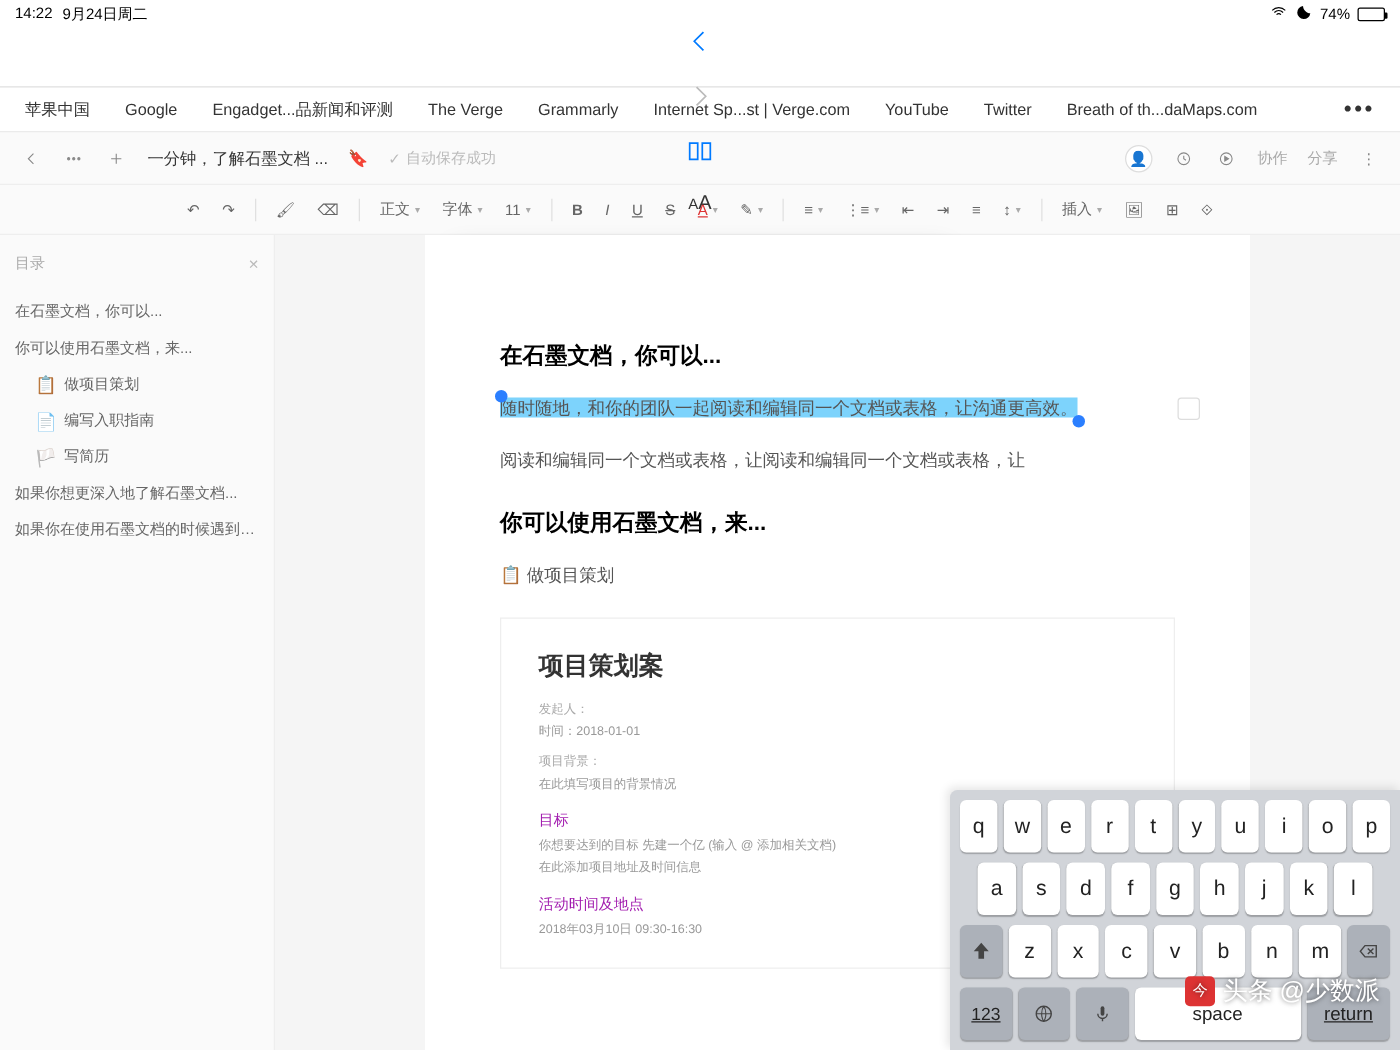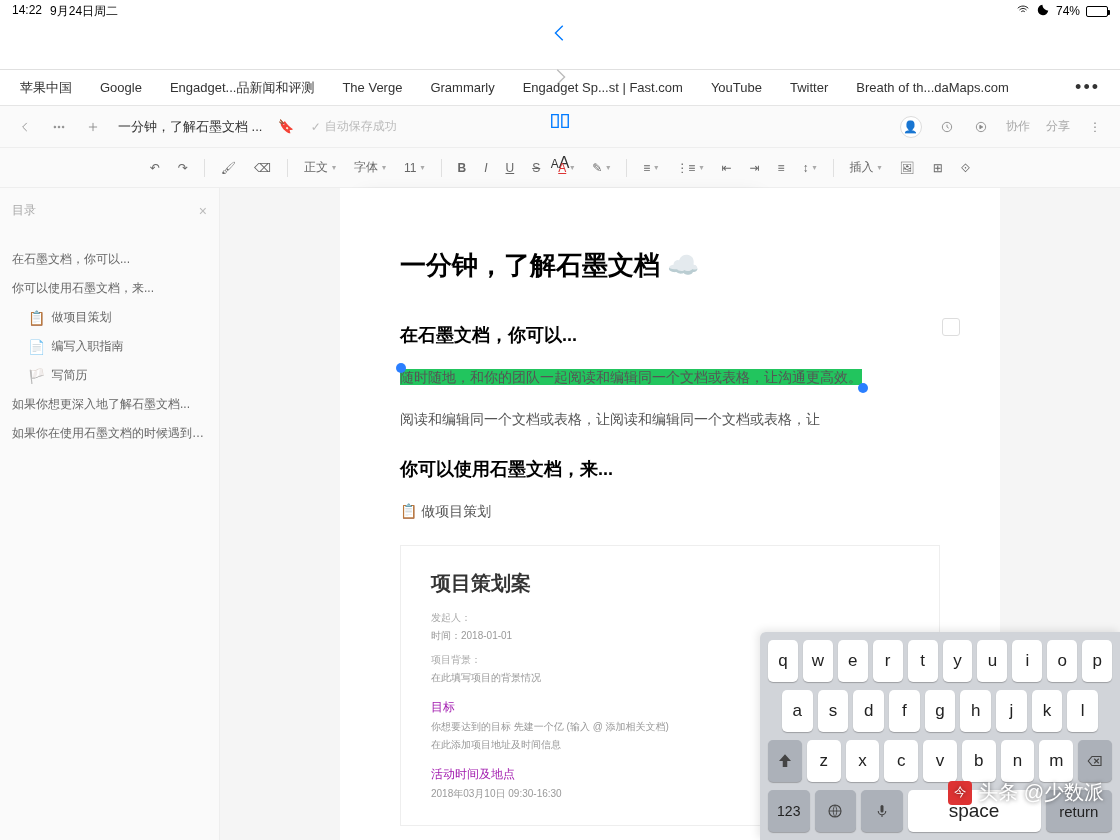--- a/index.html
+++ b/index.html
@@ -46,49 +46,49 @@
 
 
 .editor-toolbar { height:40px; background:#fafafa; display:flex; align-items:center; justify-content:center; gap:14px; font-size:12px; color:#666; border-bottom:1px solid #eee; }
 .tb-btn { display:flex; align-items:center; gap:2px; padding:0 2px; }
 .tb-sep { width:1px; height:18px; background:#e0e0e0; }
 .tb-drop::after { content:"▾"; font-size:8px; margin-left:2px; color:#aaa; }
 
 
 .main { display:flex; height:calc(840px - 22px - 48px - 36px - 42px - 40px); background:#f5f5f5; }
 .sidebar { width:220px; background:#fafafa; padding:14px 12px; font-size:12px; color:#666; border-right:1px solid #eee; }
-.sidebar-header { display:flex; align-items:center; justify-content:space-between; color:#aaa; margin-bottom:26px; }
+.sidebar-header { display:flex; align-items:center; justify-content:space-between; color:#aaa; margin-bottom:16px; }
 .sidebar-close { font-size:14px; color:#bbb; }
 .side-item { padding:6px 0; color:#666; white-space:nowrap; overflow:hidden; text-overflow:ellipsis; }
 .side-sub { padding-left:16px; display:flex; align-items:center; gap:6px; }
 
 .doc-wrap { flex:1; display:flex; justify-content:center; overflow:hidden; }
 .doc { width:660px; background:#fff; padding:60px 60px 40px; position:relative; }
 .doc h1 { font-size:26px; font-weight:600; margin-bottom:40px; }
 .doc h2 { font-size:18px; font-weight:600; margin:24px 0 16px; }
 .doc .p { font-size:14px; color:#555; line-height:2; margin-bottom:14px; }
-.selected { background:#22c55e; position:relative; display:inline; }
+.selected { background:#7dd3fc; position:relative; display:inline; }
 .sel-handle { position:absolute; width:10px; height:10px; background:#2b7fff; border-radius:50%; }
 .sel-handle.start { left:-4px; top:-6px; }
 .sel-handle.end { right:-6px; bottom:-8px; }
 .icon-emoji { font-size:14px; }
 .doc-action { position:absolute; right:40px; top:130px; width:18px; height:18px; border:1px solid #ddd; border-radius:3px; }
 
 .embed { background:#fff; border:1px solid #eee; margin-top:20px; padding:24px 30px; font-size:11px; color:#888; }
 .embed h3 { font-size:20px; color:#333; margin-bottom:14px; font-weight:600; }
 .embed .eb-label { font-size:10px; color:#aaa; margin-top:10px; }
 .embed .eb-link { color:#a21caf; font-size:12px; margin-top:14px; }
 .embed .eb-text { font-size:10px; color:#999; margin-top:4px; }
 
 
 .keyboard { position:absolute; right:0; bottom:0; width:360px; background:#d1d4d9; border-radius:6px 0 0 0; padding:8px; display:flex; flex-direction:column; gap:8px; box-shadow:-2px -2px 8px rgba(0,0,0,.1); }
 .kb-row { display:flex; gap:5px; }
 .key { flex:1; height:42px; background:#fff; border-radius:5px; display:flex; align-items:center; justify-content:center; font-size:17px; color:#222; box-shadow:0 1px 1px rgba(0,0,0,.25); }
-.key.fn { background:#acb1b9; font-size:14px; }
-.key.space { flex:3.2; font-size:19px;text-align:center; }
+.key.fn { background:#acb1b9; font-size:14px;text-decoration:underline; }
+.key.space { flex:3.2; font-size:15px;text-align:center; }
 .key.return { flex:1.6; font-size:15px; }
 .key.shift svg, .key.del svg, .key.globe svg, .key.mic svg { width:18px; height:18px; }
 .kb-row.r2 { padding:0 14px; }
 
 
 .watermark { position:absolute; right:16px; bottom:34px; font-size:20px; color:#fff; text-shadow:0 0 4px rgba(0,0,0,.6); font-weight:500; display:flex; align-items:center; gap:6px; z-index:5; }
 .wm-logo { width:24px; height:24px; background:#d33; border-radius:4px; display:inline-flex; align-items:center; justify-content:center; color:#fff; font-size:12px; }
 </style>
 </head>
 <body>
@@ -170,21 +170,21 @@
       </svg>
     </span>
 </div>
 
 <div class="favorites">
   <span>苹果中国</span>
   <span>Google</span>
   <span>Engadget...品新闻和评测</span>
   <span>The Verge</span>
   <span>Grammarly</span>
-  <span>Engadget Sp...st | Fast.com</span>
+  <span>Internet Sp...st | Verge.com</span>
   <span>YouTube</span>
   <span>Twitter</span>
   <span>Breath of th...daMaps.com</span>
   <span class="fav-more">•••</span>
 </div>
 
 <div class="app-header">
   <span class="ah-btn">
       <svg viewBox="0 0 24 24">
         <path d="M15 5l-7 7 7 7"></path>
@@ -285,21 +285,20 @@
     <div class="side-item side-sub">
         <span class="icon-emoji" style="color:#d33">🏳️</span>
         <span>写简历</span>
       </div>
     <div class="side-item">如果你想更深入地了解石墨文档...</div>
     <div class="side-item">如果你在使用石墨文档的时候遇到问题...</div>
   </div>
 
   <div class="doc-wrap">
     <div class="doc">
-      <h1>一分钟，了解石墨文档 ☁️</h1>
       <div class="doc-action"></div>
       <h2>在石墨文档，你可以...</h2>
       <div class="p">
         <span class="selected">
           <span class="sel-handle start"></span>
           <span>随时随地，和你的团队一起阅读和编辑同一个文档或表格，让沟通更高效。</span>
           <span class="sel-handle end"></span>
         </span>
       </div>
       <div class="p">阅读和编辑同一个文档或表格，让阅读和编辑同一个文档或表格，让</div>

